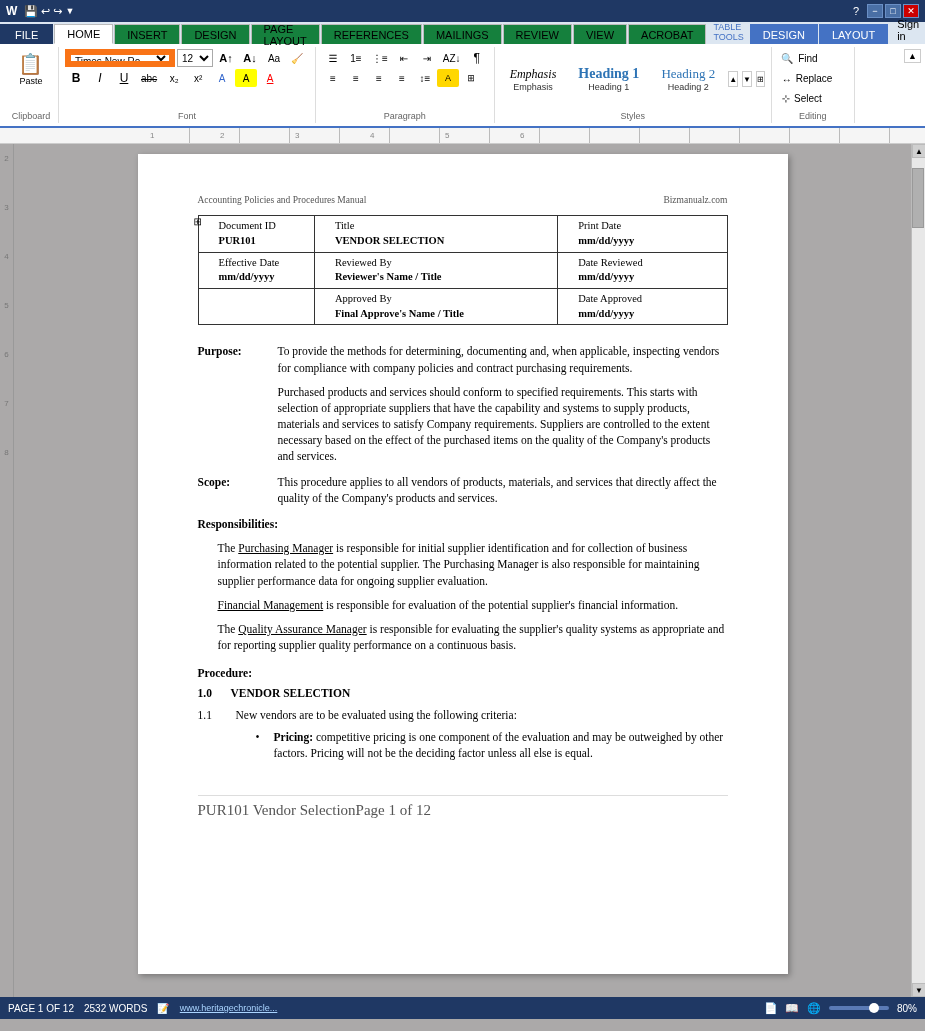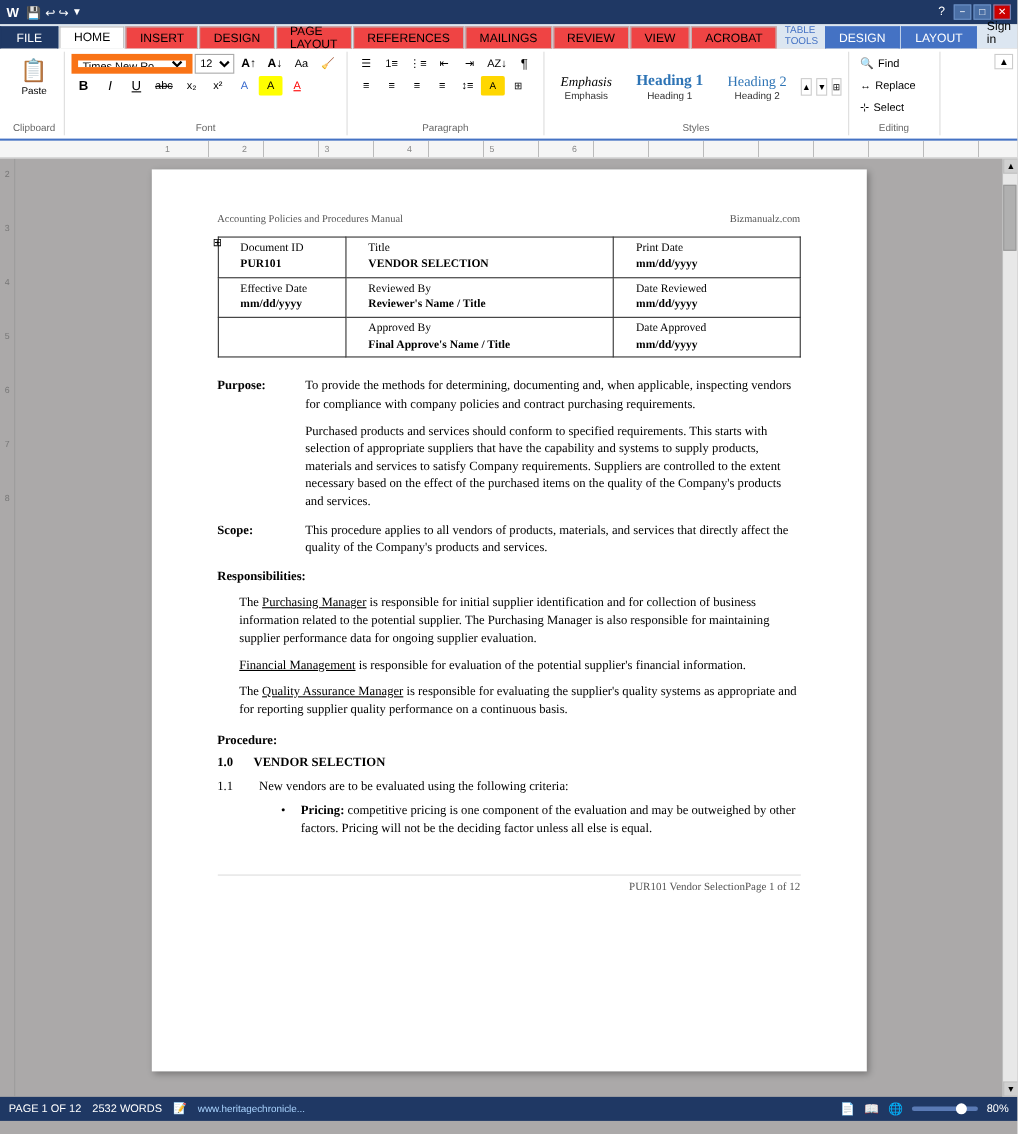--- a/index.html
+++ b/index.html
@@ -29,21 +29,21 @@
       align-items: flex-end;
       padding-left: 0;
       font-family: Arial, sans-serif;
       font-size: 11px;
     }
     .tab {
       padding: 3px 12px;
       cursor: pointer;
       border: 1px solid #bbb;
       border-bottom: none;
-      background: #ef4444;
+      background: #15803d;
       height: 20px;
       display: flex;
       align-items: center;
       margin-right: 1px;
     }
     .tab.active {
       background: #fff;
       border-bottom: 1px solid #fff;
       color: #000;
     }
@@ -264,22 +264,22 @@
     .subsection { display: flex; gap: 8px; margin-bottom: 6px; }
     .sub-num { min-width: 30px; }
 
     .bullet-list { margin-left: 20px; }
     .bullet-item { display: flex; gap: 6px; margin-bottom: 4px; }
     .bullet-dot { min-width: 12px; }
 
     
     .doc-footer {
       display: flex;
-      justify-content: flex-end;
-      font-size: 10px;
+      justify-content: flex-start;
+      font-size: 15px;
       color: #555;
       margin-top: 30px;
       border-top: 1px solid #ddd;
       padding-top: 4px;
     }
 
     
     #status-bar {
       height: 22px;
       background: #1f3864;
@@ -292,21 +292,21 @@
       gap: 10px;
     }
     #status-bar .status-right {
       margin-left: auto;
       display: flex;
       align-items: center;
       gap: 8px;
     }
     .zoom-slider { width: 60px; height: 4px; background: #5a7ab5; border-radius: 2px; position: relative; cursor: pointer; }
     .zoom-thumb { width: 10px; height: 10px; background: #fff; border-radius: 50%; position: absolute; top: -3px; left: 75%; transform: translateX(-50%); }
-    .status-link { color: #aad4ff; cursor: pointer; font-size: 9px; }
+    .status-link { color: #aad4ff; text-decoration: underline; cursor: pointer; font-size: 9px; }
 
     
     #right-scrollbar { display: flex; flex-direction: column; }
     .scroll-up, .scroll-down { width: 14px; height: 14px; background: #d0d0d0; border: 1px solid #bbb; display: flex; align-items: center; justify-content: center; font-size: 8px; cursor: pointer; }
     .scroll-track { flex: 1; background: #e8e8e8; position: relative; }
     .scroll-thumb { width: 12px; height: 60px; background: #b0b0b0; border: 1px solid #999; position: absolute; top: 10px; left: 0; cursor: pointer; }
   </style>
 </head>
 <body>
 

